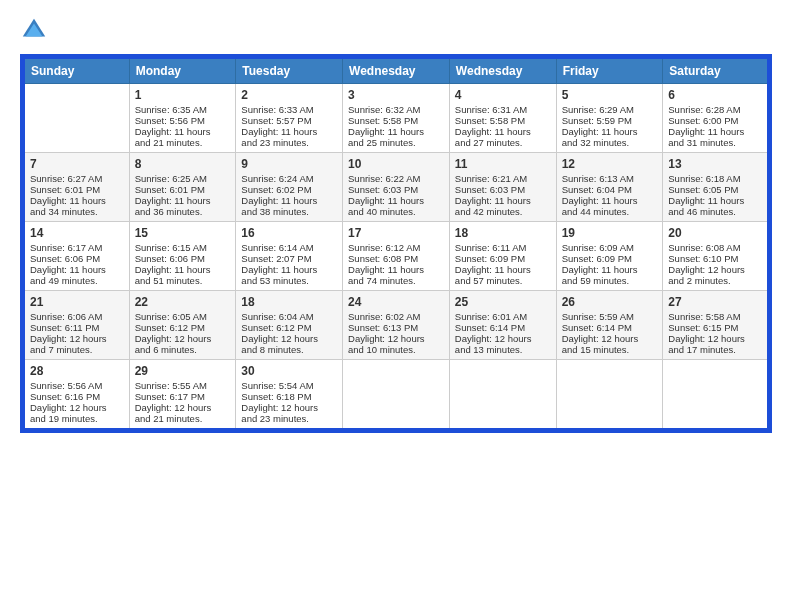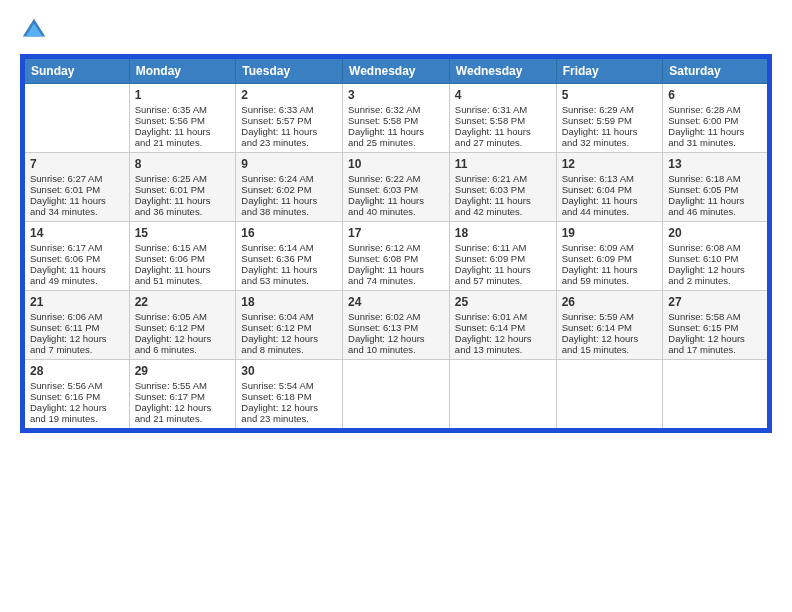--- a/index.html
+++ b/index.html
@@ -227,21 +227,21 @@
         <td>
           <span class="day-num">15</span>
           <div>Sunrise: 6:15 AM</div>
           <div>Sunset: 6:06 PM</div>
           <div>Daylight: 11 hours</div>
           <div>and 51 minutes.</div>
         </td>
         <td>
           <span class="day-num">16</span>
           <div>Sunrise: 6:14 AM</div>
-          <div>Sunset: 6:36 PM</div>
+          <div>Sunset: 2:07 PM</div>
           <div>Daylight: 11 hours</div>
           <div>and 53 minutes.</div>
         </td>
         <td>
           <span class="day-num">17</span>
           <div>Sunrise: 6:12 AM</div>
           <div>Sunset: 6:08 PM</div>
           <div>Daylight: 11 hours</div>
           <div>and 74 minutes.</div>
         </td>

